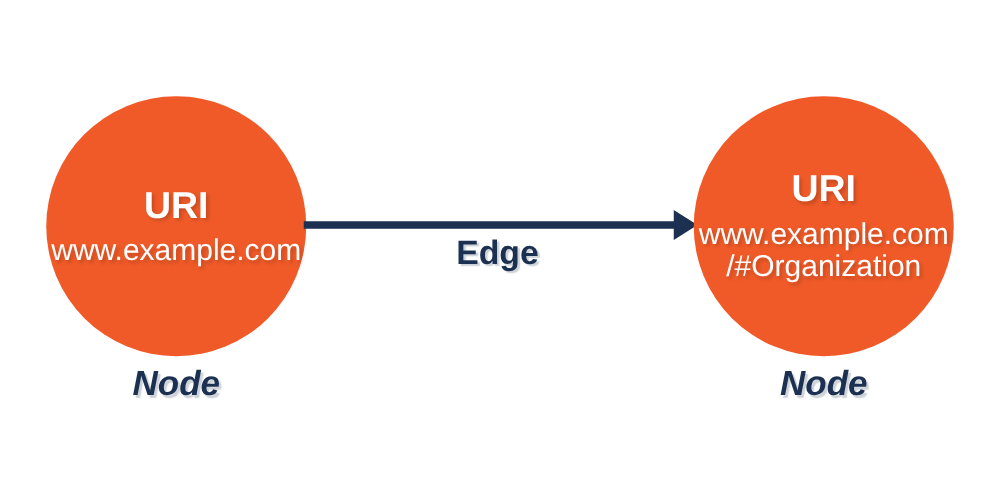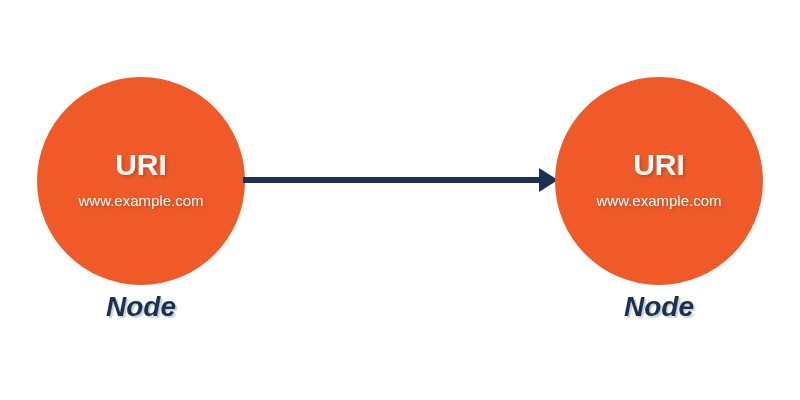--- a/index.html
+++ b/index.html
@@ -34,21 +34,21 @@
     color: var(--node-text, #ffffff);
     text-shadow: 2px 2px 3px rgba(0,0,0,0.18);
   }
   .node-title {
     font-size: 30px;
     font-weight: bold;
     line-height: 1.15;
     margin-bottom: 6px;
   }
   .node-line {
-    font-size: 15px;
+    font-size: 24px;
     line-height: 26px;
   }
   .node-label {
     margin-top: 6px;
     font-size: 28px;
     font-weight: bold;
     color: var(--edge, #1C3151);
     text-shadow: 2px 2px 1px rgba(28,49,81,0.22);
     font-style: italic;
   }
@@ -90,22 +90,24 @@
   <div class="node-group left">
     <div class="node-circle">
       <div class="node-title">URI</div>
       <div class="node-line">www.example.com</div>
     </div>
     <div class="node-label">Node</div>
   </div>
 
   <div class="edge-line"></div>
   <div class="edge-arrowhead"></div>
+  <div class="edge-label">Edge</div>
 
   <div class="node-group right">
     <div class="node-circle">
       <div class="node-title">URI</div>
       <div class="node-line">www.example.com</div>
+      <div class="node-line">/#Organization</div>
     </div>
     <div class="node-label">Node</div>
   </div>
 
 </div>
 
 </body></html>

